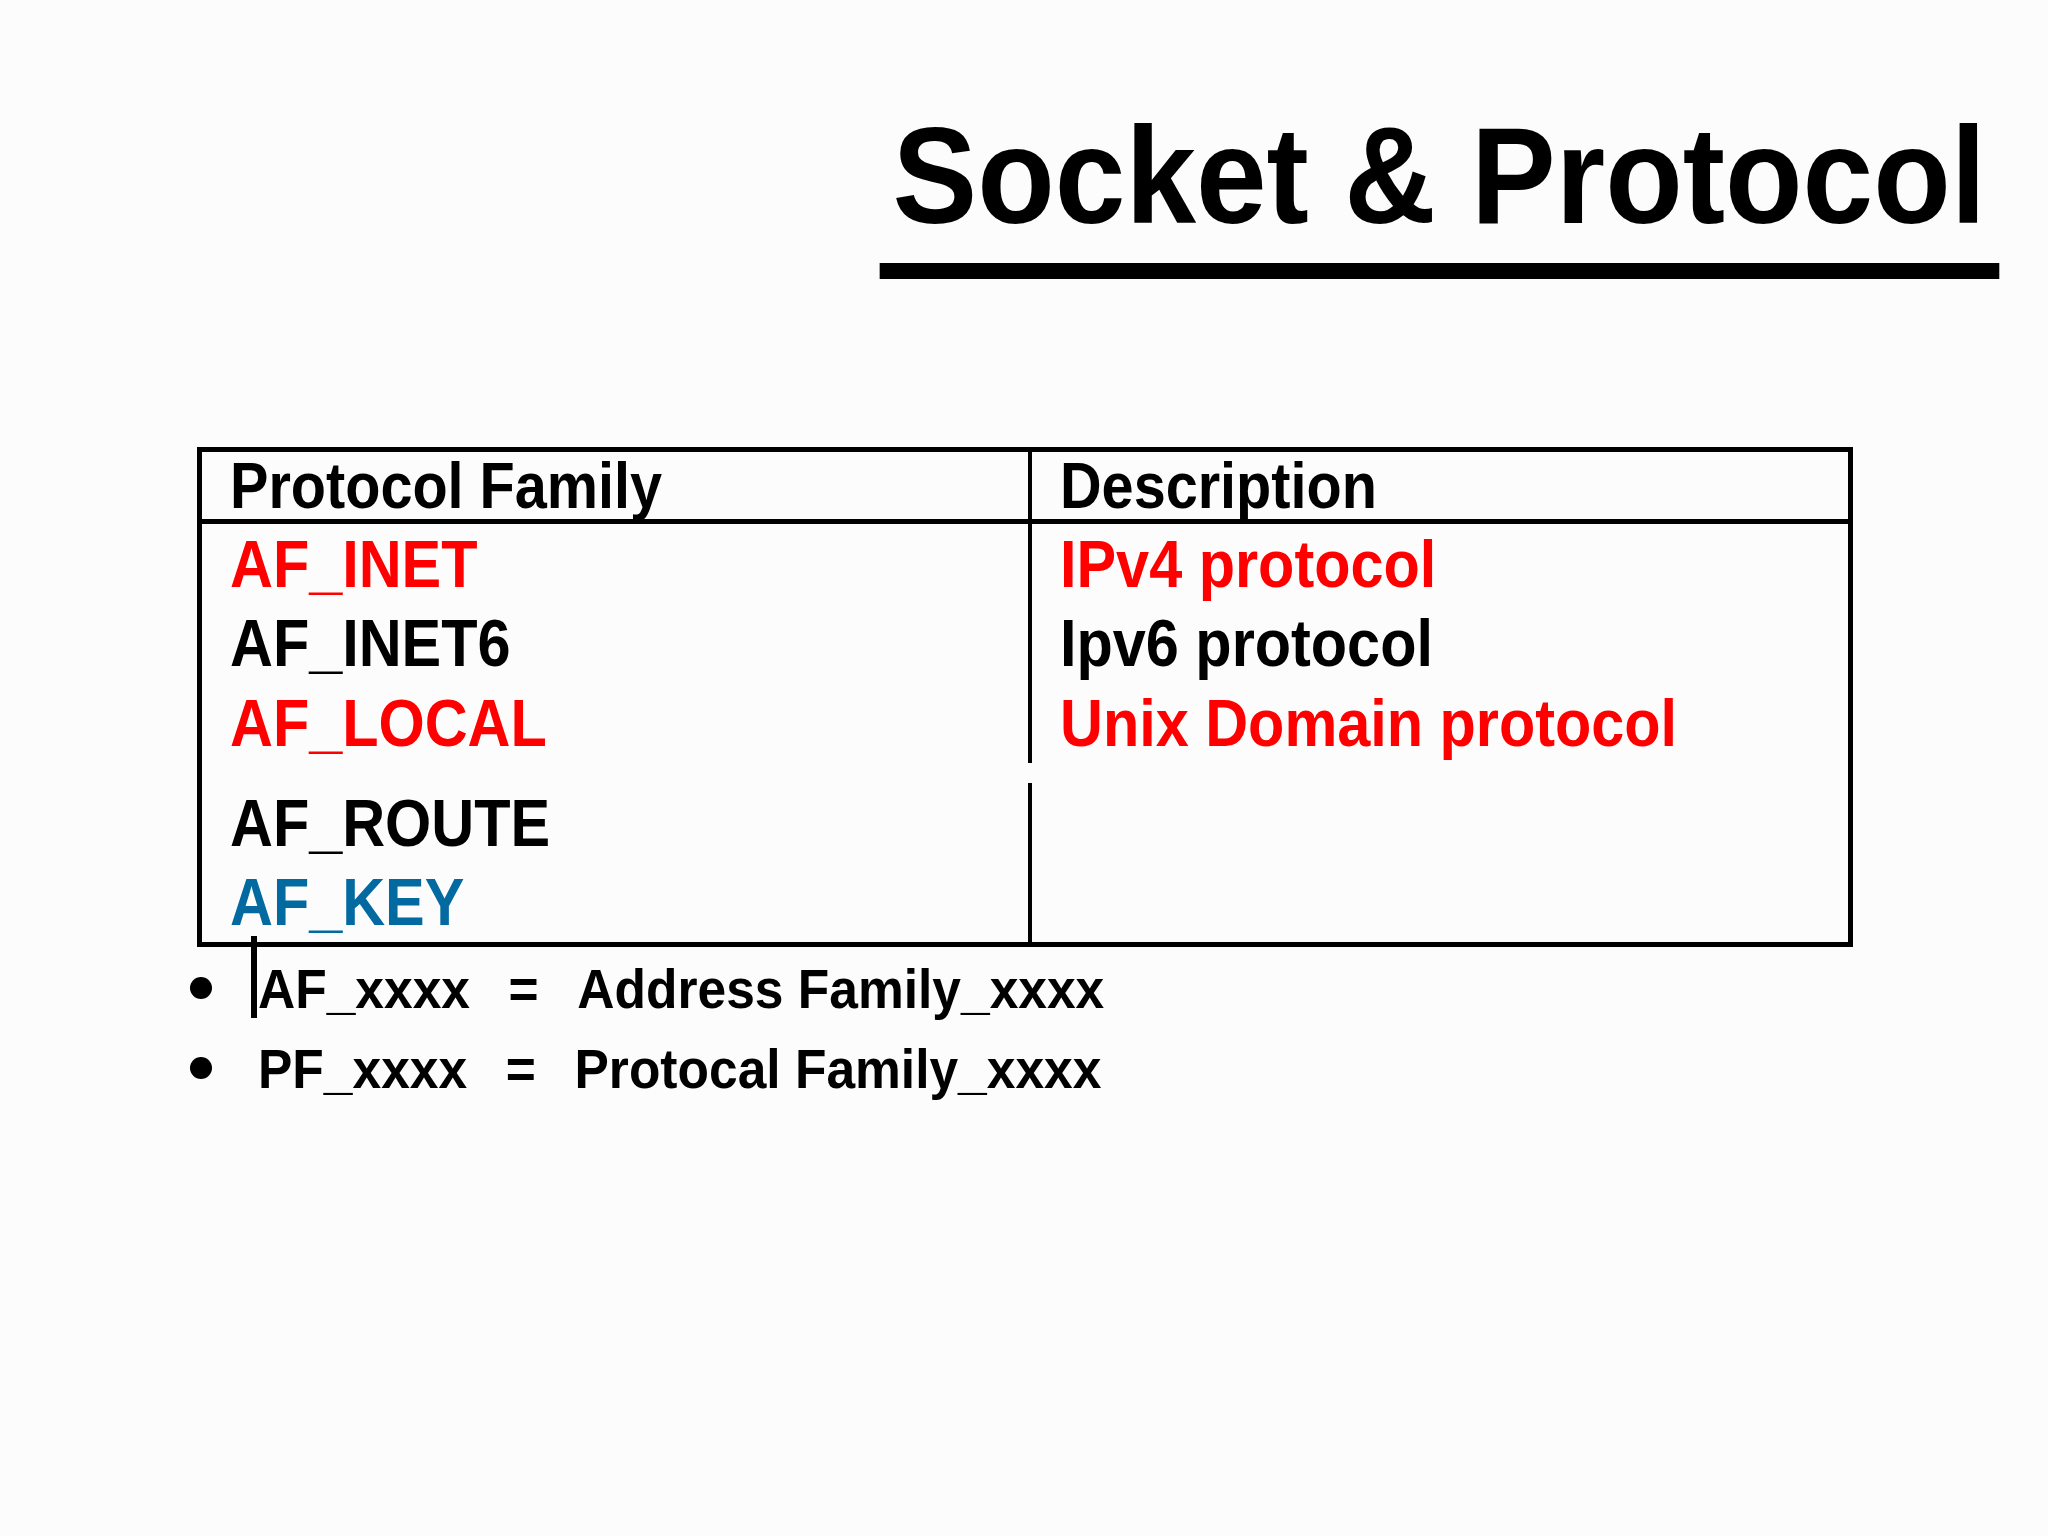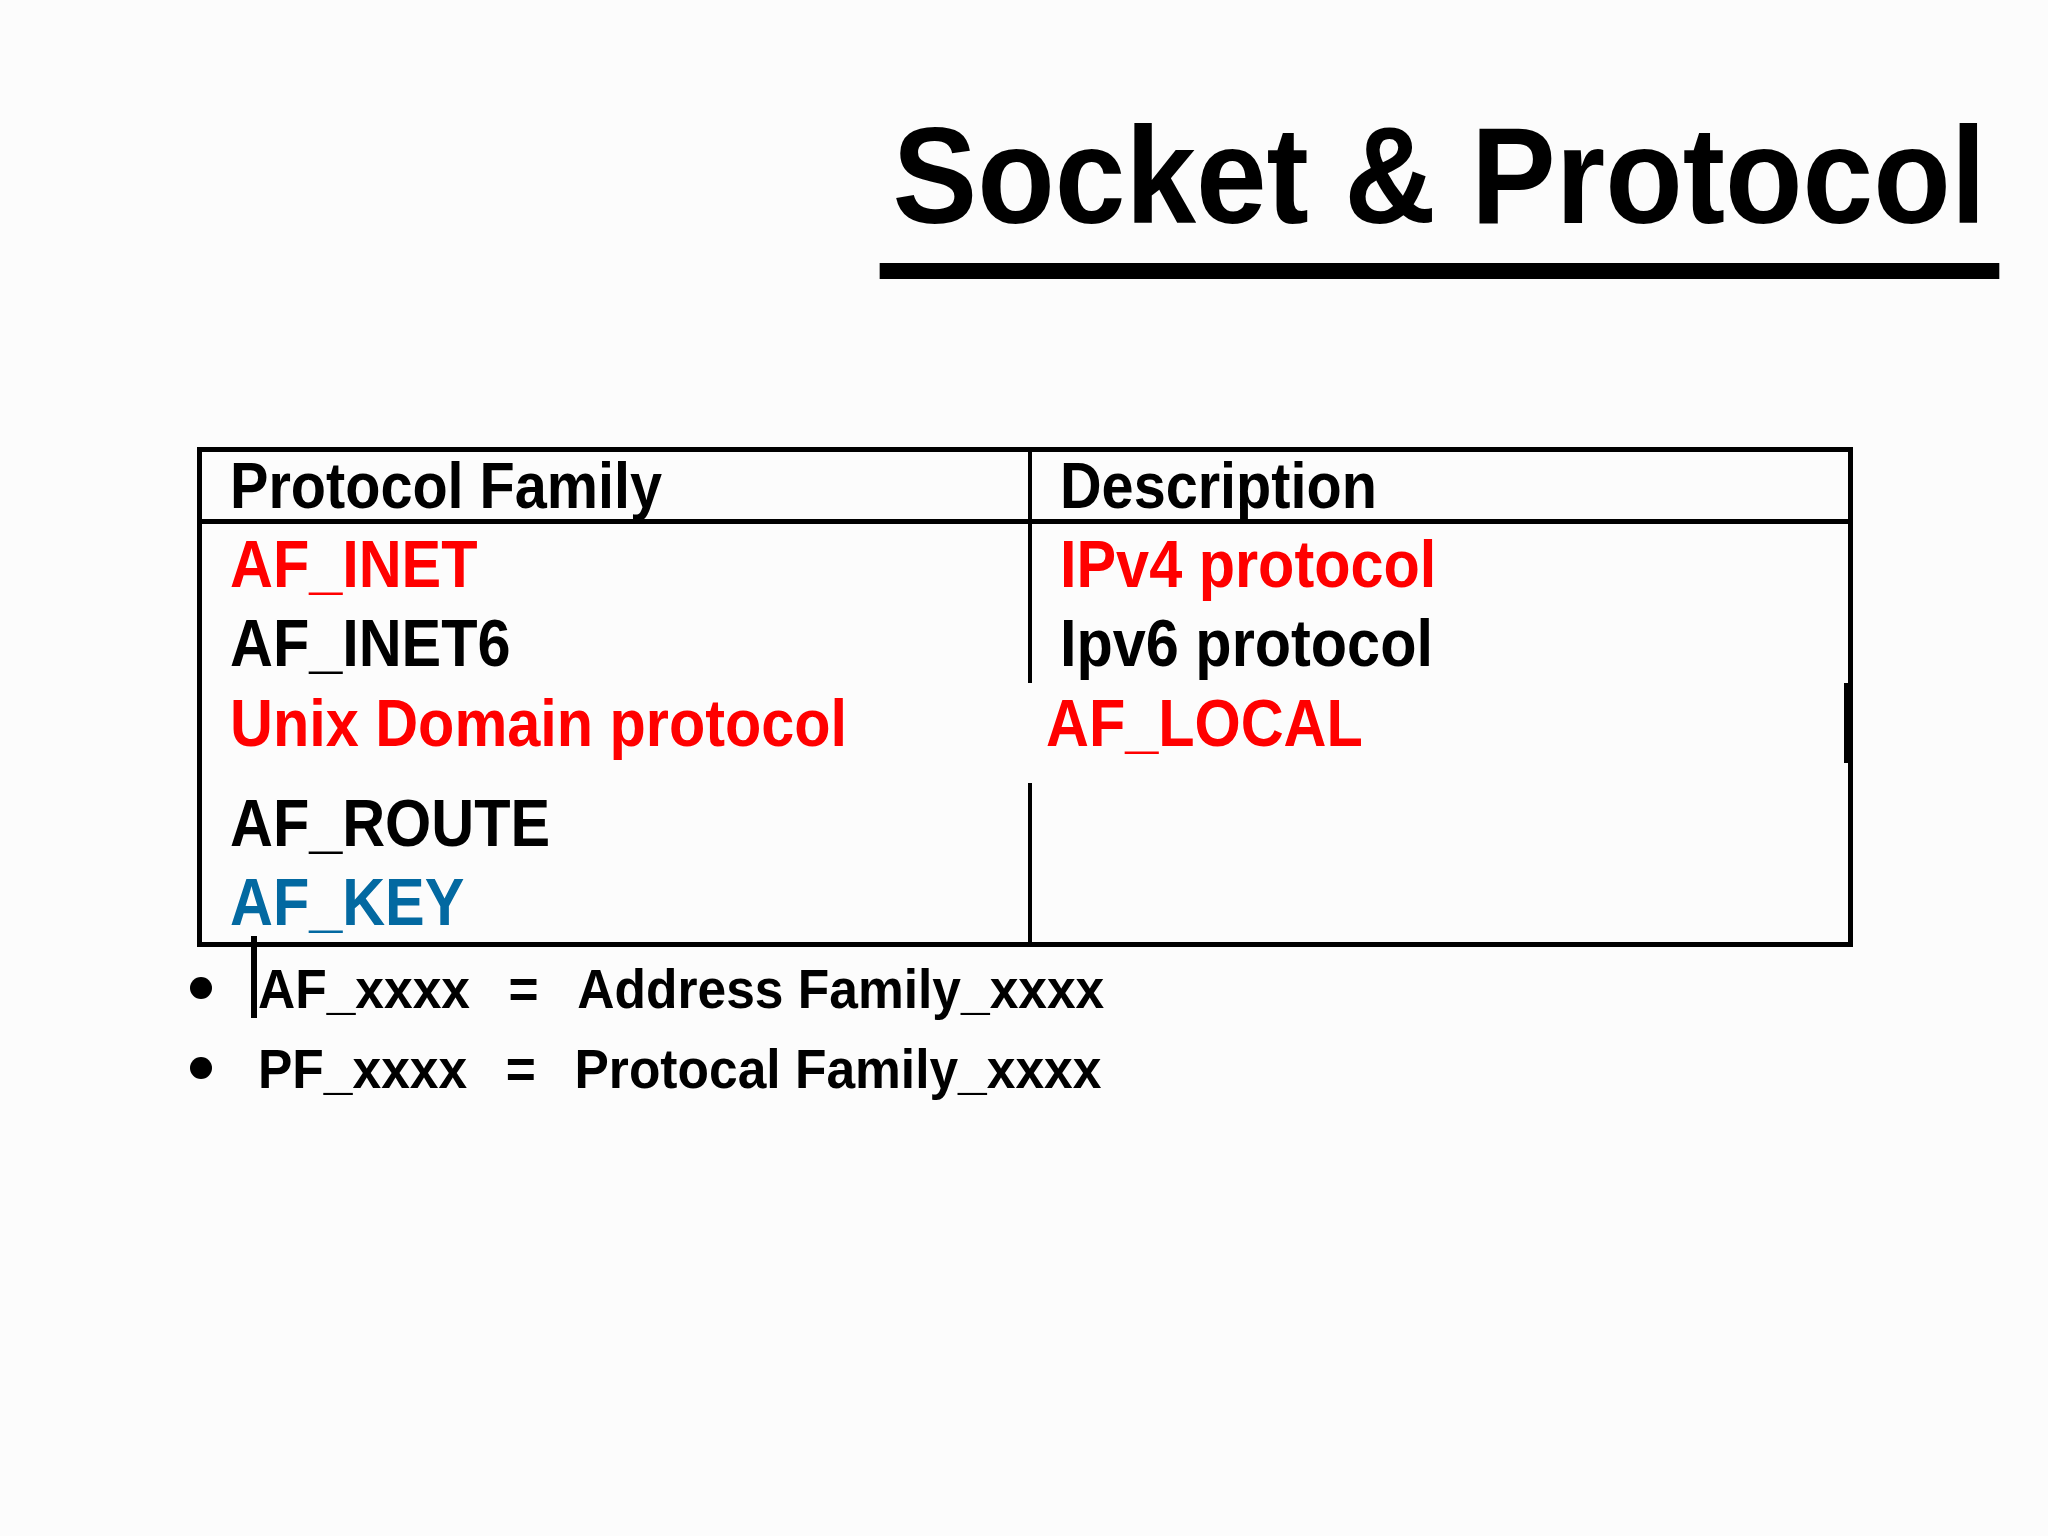--- a/index.html
+++ b/index.html
@@ -156,25 +156,25 @@
       </div>
       <div class="trow" style="color: #000000;">
         <div class="cell col-family">
             <span class="cond">AF_INET6</span>
           </div>
         <div class="cell col-desc">
             <span class="cond">Ipv6 protocol</span>
           </div>
       </div>
       <div class="trow" style="color: rgb(255, 0, 0);">
+        <div class="cell col-family">
+            <span class="cond">AF_LOCAL</span>
+          </div>
         <div class="cell col-desc">
             <span class="cond">Unix Domain protocol</span>
-          </div>
-        <div class="cell col-family">
-            <span class="cond">AF_LOCAL</span>
           </div>
       </div>
       <div class="trow" style="color: rgb(0, 0, 0); margin-top: 20px;">
         <div class="cell col-family">
             <span class="cond">AF_ROUTE</span>
           </div>
       </div>
       <div class="trow" style="color: #0369a1;">
         <div class="cell col-family">
             <span class="cond">AF_KEY</span>

